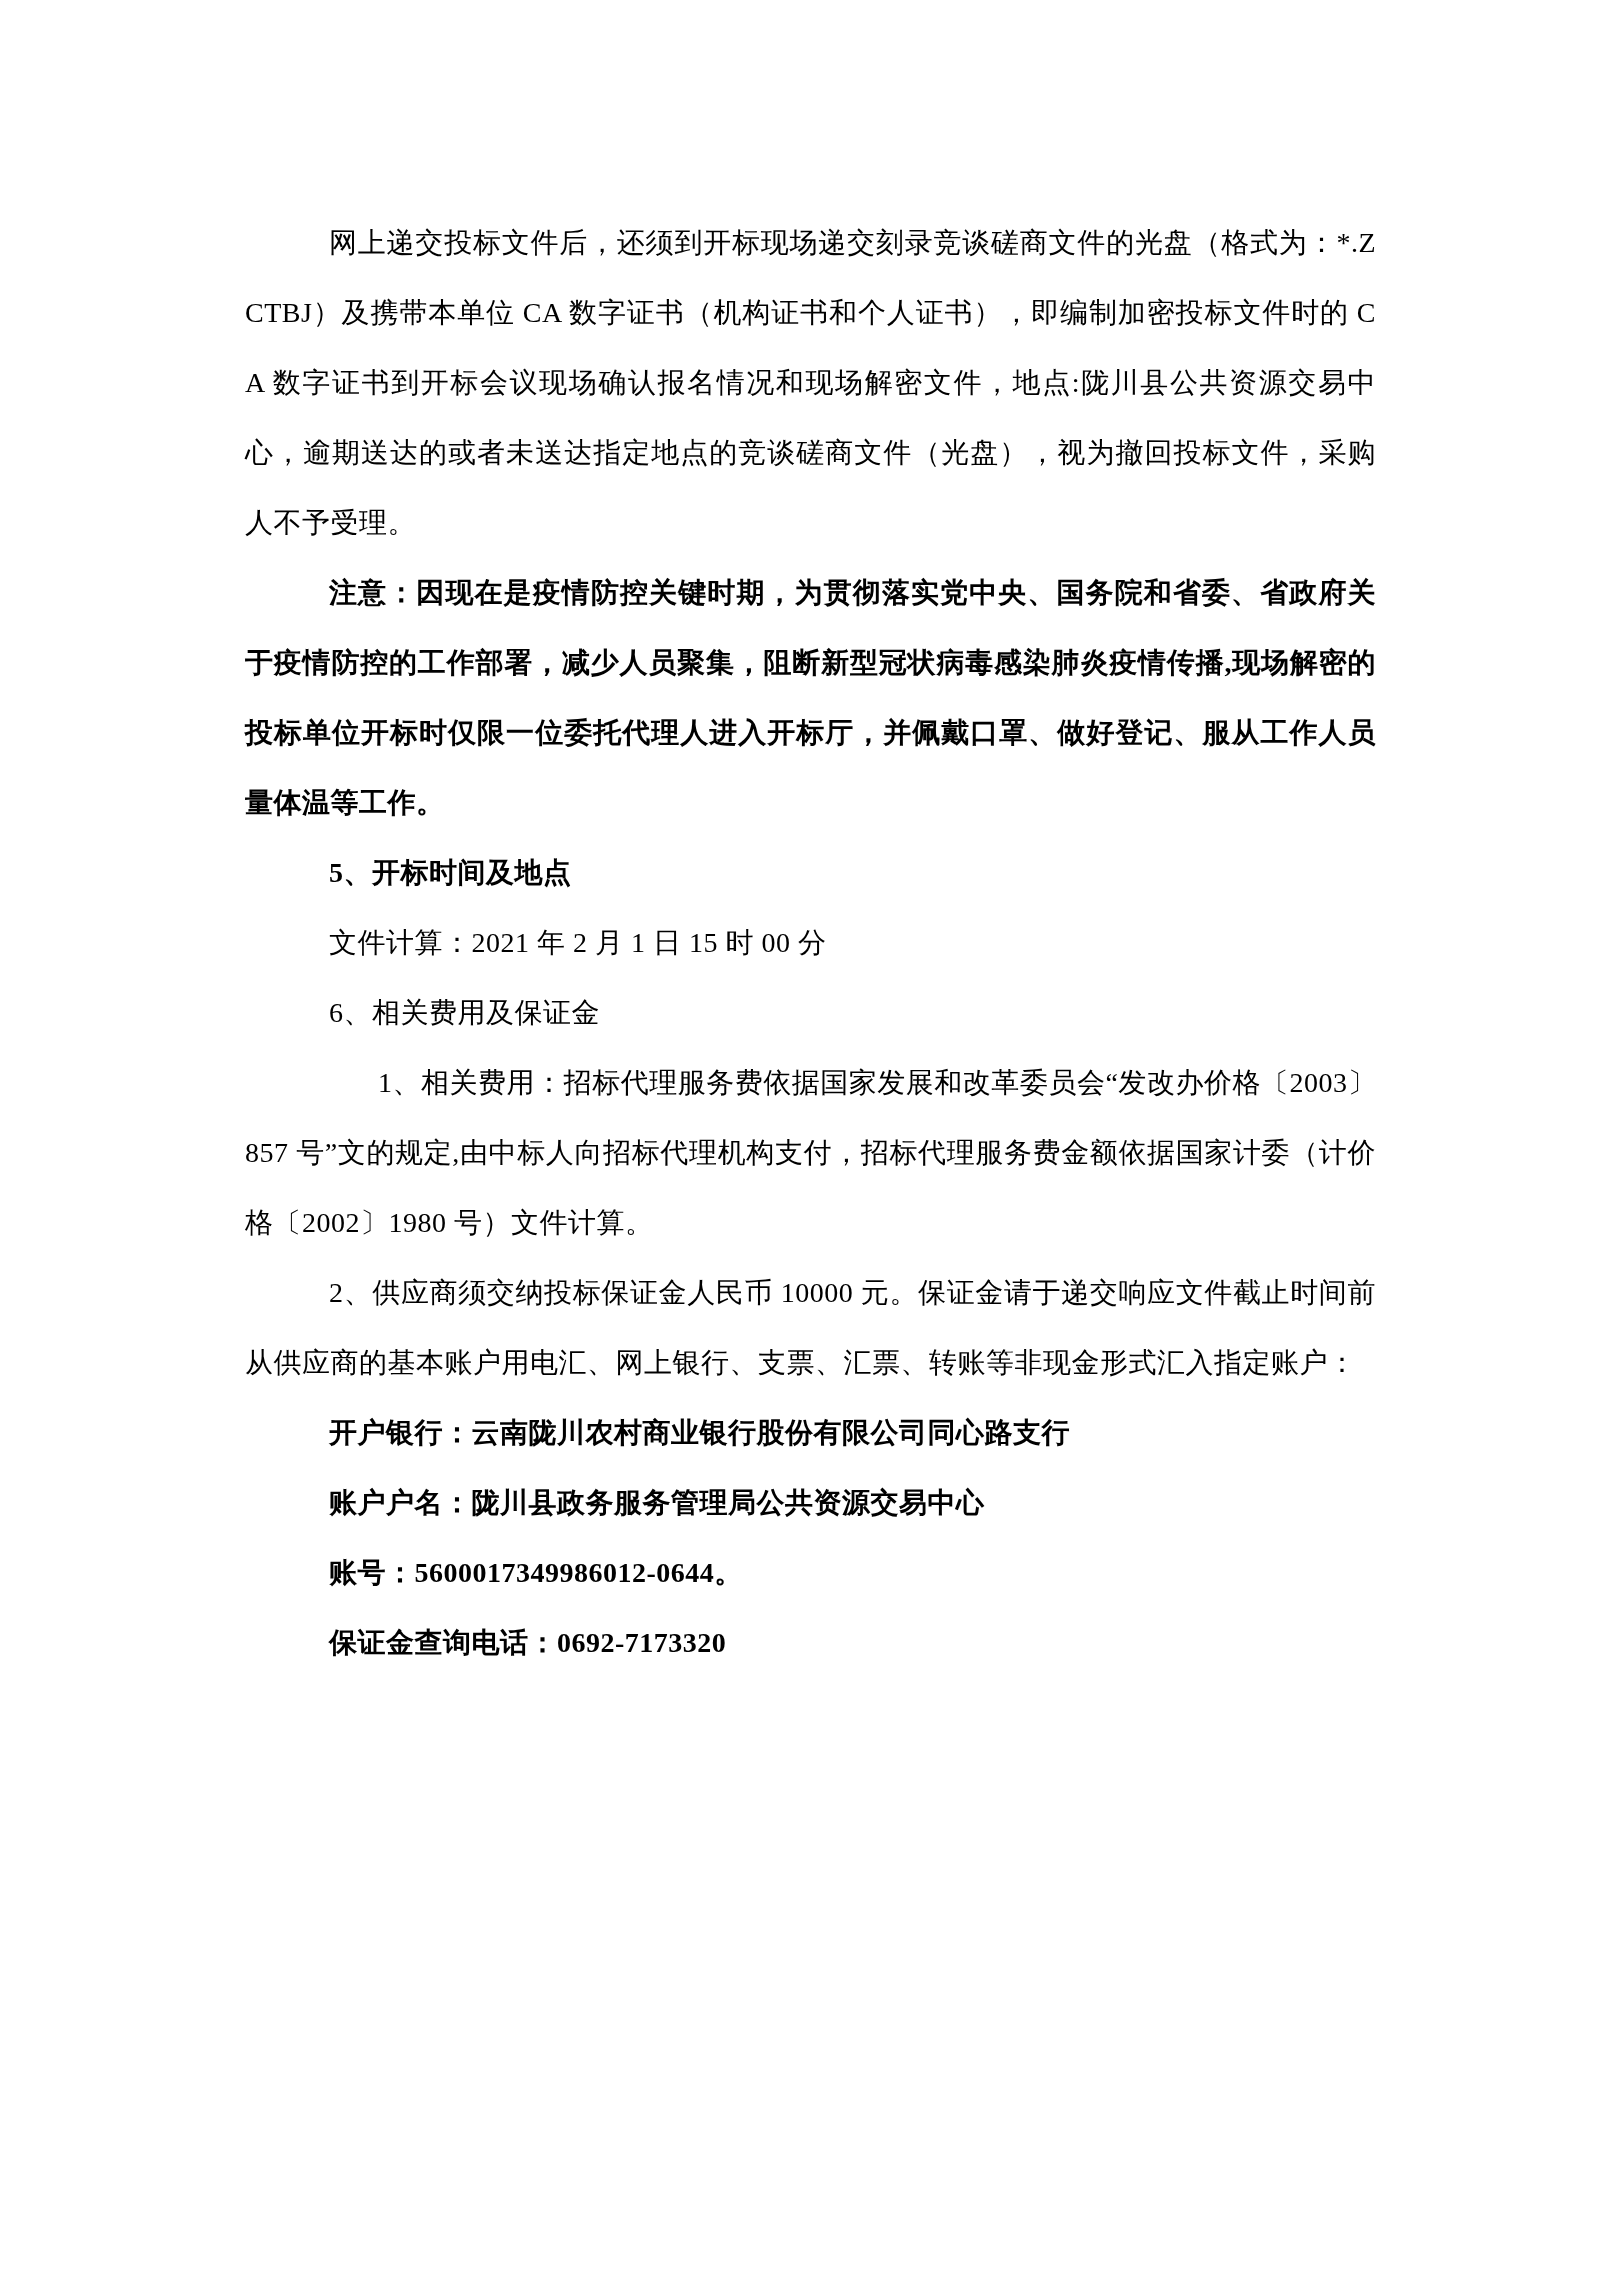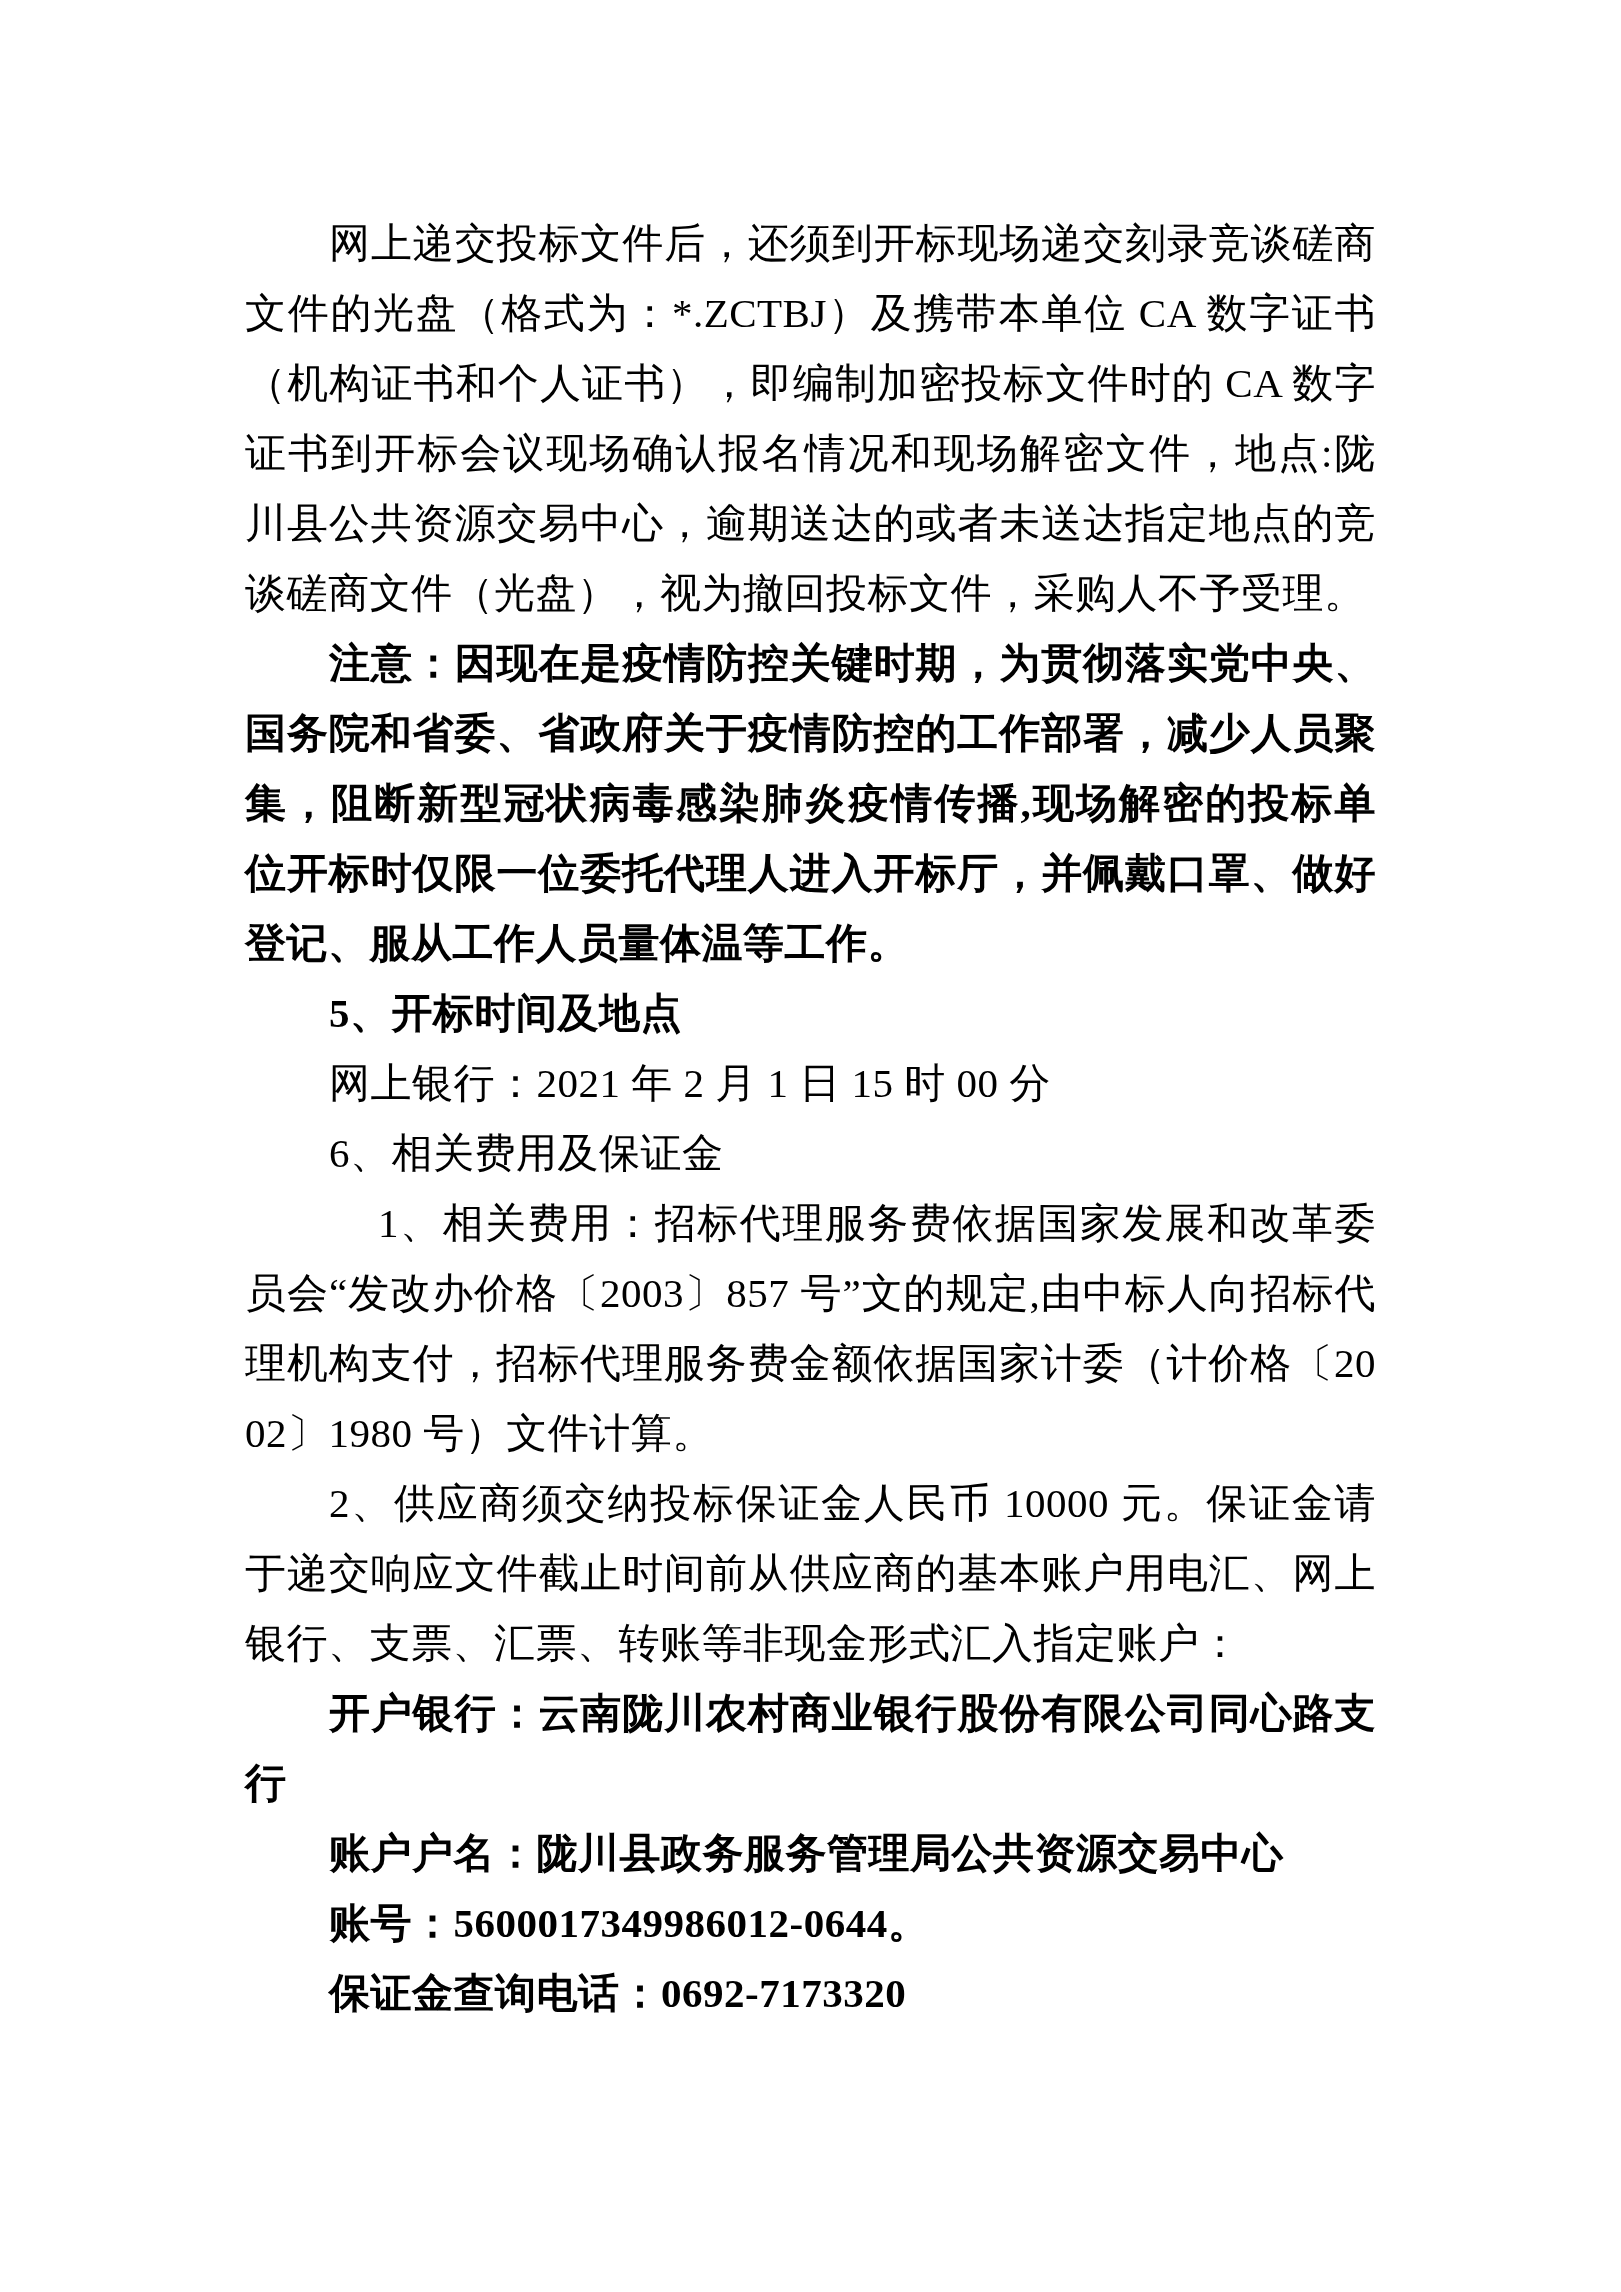--- a/index.html
+++ b/index.html
@@ -10,21 +10,21 @@
     color:#000000;
     font-family:"Liberation Serif","DejaVu Serif",serif;
     overflow:hidden;
   }
   .doc-body{
     position:absolute;
     left:245px;top:208px;width:1131px;
   }
   .para{
     margin:0;
-    font-size:41px;
+    font-size:28px;
     line-height:70px;
     text-align:justify;
     letter-spacing:0.5px;
     word-break:break-all;
   }
   .indent-normal{text-indent:84px;}
   .indent-deep{text-indent:133px;}
   .bold{font-weight:bold;}
   .u{
     text-decoration-thickness:2.9px;
@@ -32,21 +32,21 @@
   }
 </style>
 </head>
 <body>
 
 <div class="page">
   <div class="doc-body">
       <p class="para indent-normal"><span>网上递交投标文件后，还须到开标现场递交刻录竞谈磋商文件的光盘（格式为：*.ZCTBJ）及携带本单位 CA 数字证书（机构证书和个人证书），即编制加密投标文件时的 CA 数字证书到开标会议现场确认报名情况和现场解密文件，地点:陇川县公共资源交易中心，逾期送达的或者未送达指定地点的竞谈磋商文件（光盘），视为撤回投标文件，采购人不予受理。</span></p>
       <p class="para indent-normal bold"><span>注意：因现在是疫情防控关键时期，为贯彻落实党中央、国务院和省委、省政府关于疫情防控的工作部署，减少人员聚集，阻断新型冠状病毒感染肺炎疫情传播,现场解密的投标单位开标时仅限一位委托代理人进入开标厅，并佩戴口罩、做好登记、服从工作人员量体温等工作。</span></p>
       <p class="para indent-normal bold"><span>5、开标时间及地点</span></p>
-      <p class="para indent-normal"><span>网上银行：</span><span class="u">2021</span><span> 年 </span><span class="u">2</span><span> 月 </span><span class="u">1</span><span> 日 15 时 00 分</span></p>
+      <p class="para indent-normal"><span>文件计算：</span><span class="u">2021</span><span> 年 </span><span class="u">2</span><span> 月 </span><span class="u">1</span><span> 日 15 时 00 分</span></p>
       <p class="para indent-normal"><span>6、相关费用及保证金</span></p>
       <p class="para indent-deep"><span>1、相关费用：招标代理服务费依据国家发展和改革委员会“发改办价格〔2003〕857 号”文的规定,由中标人向招标代理机构支付，招标代理服务费金额依据国家计委（计价格〔2002〕1980 号）文件计算。</span></p>
       <p class="para indent-normal"><span>2、供应商须交纳投标保证金人民币 </span><span class="u">10000</span><span> 元。保证金请于递交响应文件截止时间前从供应商的基本账户用电汇、网上银行、支票、汇票、转账等非现金形式汇入指定账户：</span></p>
       <p class="para indent-normal bold"><span>开户银行：云南陇川农村商业银行股份有限公司同心路支行</span></p>
       <p class="para indent-normal bold"><span>账户户名：陇川县政务服务管理局公共资源交易中心</span></p>
       <p class="para indent-normal bold"><span>账号：5600017349986012-0644。</span></p>
       <p class="para indent-normal bold"><span>保证金查询电话：0692-7173320</span></p>
     </div>
 </div>
 

